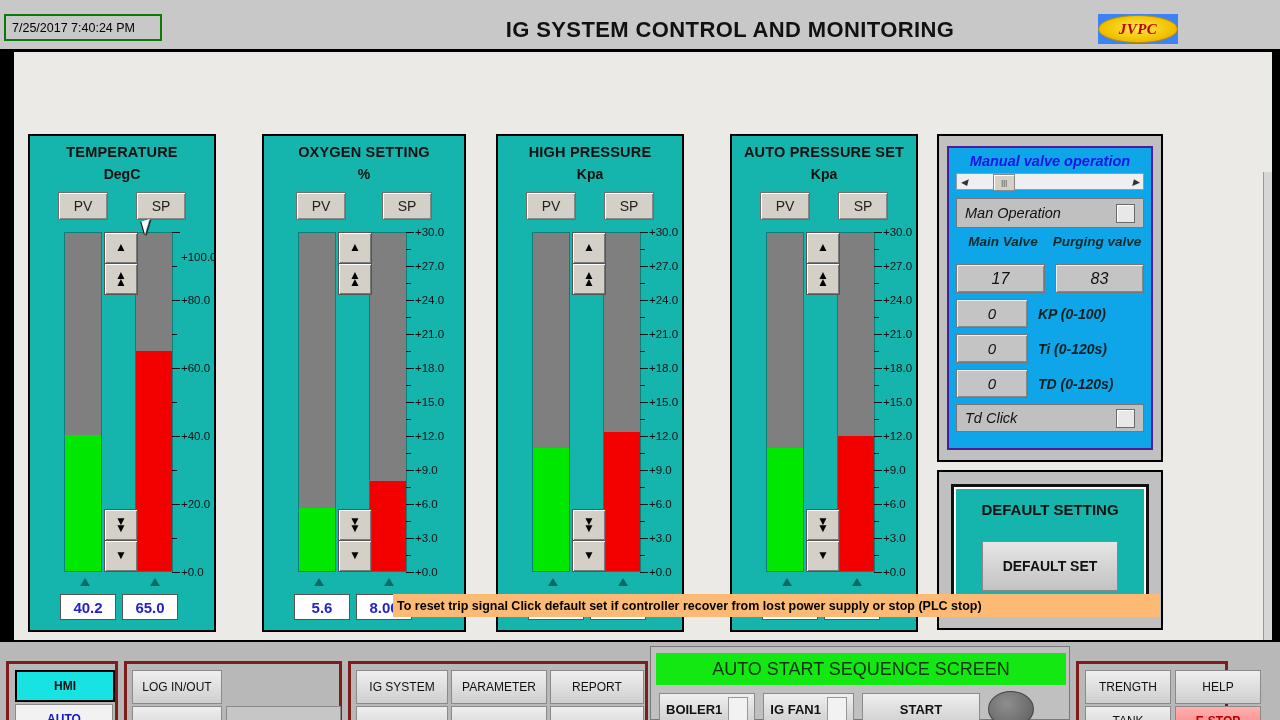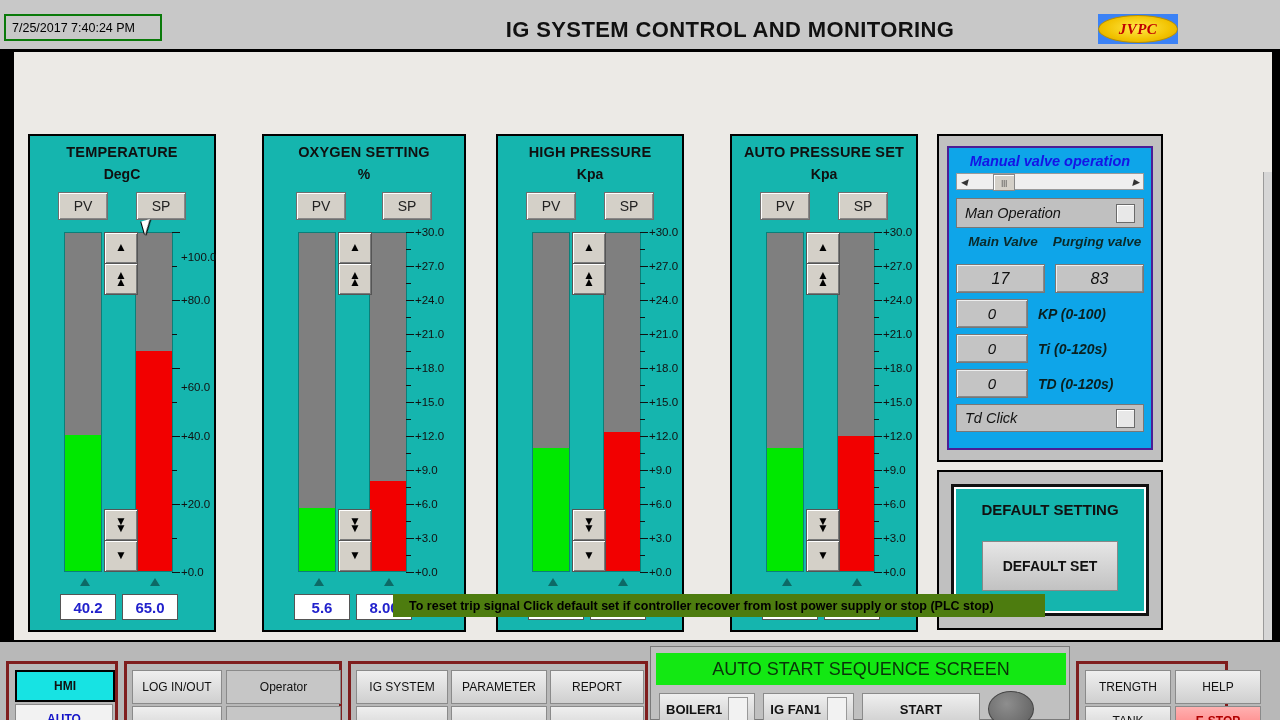--- a/index.html
+++ b/index.html
@@ -97,22 +97,22 @@
   .tde span{font-size:14.5px;color:#111;}
 
   .ds-inner{position:absolute;left:12px;top:12px;right:12px;bottom:12px;background:#15b5ae;
        border:3px solid #111;box-sizing:border-box;box-shadow:inset 0 0 0 2px #fff;}
   .ds-title{text-align:center;font-size:15px;font-weight:bold;color:#111;margin-top:14px;}
   .ds-btn{position:absolute;left:28px;right:28px;top:54px;height:48px;
        background:linear-gradient(180deg,#e6e6e6,#c2c2c2);border:1px solid #888;
        display:flex;align-items:center;justify-content:center;font-size:14px;font-weight:bold;color:#111;}
 
   
-  .msgbar{position:absolute;left:393px;top:594px;width:652px;height:23px;background:#4d7c0f;
-       display:flex;align-items:center;padding-left:16px;box-sizing:border-box;
+  .msgbar{position:absolute;left:393px;top:594px;width:767px;height:23px;background:#fdba74;
+       display:flex;align-items:center;padding-left:4px;box-sizing:border-box;
        font-size:12.5px;font-weight:bold;color:#000;}
 
   
   .taskbar{position:absolute;left:0;top:640px;width:1280px;height:80px;background:#b8b8b8;border-top:2px solid #000;}
   .grp{position:absolute;top:19px;background:#b8b8b8;border:3px solid #7f1d1d;box-sizing:border-box;}
   .tbtn{position:absolute;background:linear-gradient(180deg,#efefef,#cfcfcf);border:1px solid #8a8a8a;
        display:flex;align-items:center;justify-content:center;font-size:12px;color:#111;}
   .tbtn.cyan{background:#17e3e3;border:2px solid #000;font-weight:bold;}
   .tbtn.bluetext{color:#1414c8;font-weight:bold;}
   .tbtn.redfill{background:linear-gradient(180deg,#ffb0b0,#ff7a7a);color:#b00000;font-weight:bold;}
@@ -180,21 +180,21 @@
               </div>
             </div>
             <div class="axis">
               <div class="tick" style="top: 0%;"></div>
               <div class="tlabel" style="top: 0%; margin-top: 25px;">+100.0</div>
               <div class="tick minor" style="top: 10%;"></div>
               <div class="tick" style="top: 20%;"></div>
               <div class="tlabel" style="top: 20%;">+80.0</div>
               <div class="tick minor" style="top: 30%;"></div>
               <div class="tick" style="top: 40%;"></div>
-              <div class="tlabel" style="top: 40%; margin-top: 19px;">+60.0</div>
+              <div class="tlabel" style="top: 40%;">+60.0</div>
               <div class="tick minor" style="top: 50%;"></div>
               <div class="tick" style="top: 60%;"></div>
               <div class="tlabel" style="top: 60%;">+40.0</div>
               <div class="tick minor" style="top: 70%;"></div>
               <div class="tick" style="top: 80%;"></div>
               <div class="tlabel" style="top: 80%;">+20.0</div>
               <div class="tick minor" style="top: 90%;"></div>
               <div class="tick" style="top: 100%;"></div>
               <div class="tlabel" style="top: 100%;">+0.0</div>
             </div>
@@ -471,21 +471,20 @@
     <div class="cursor"></div>
   </div>
 
   <div class="taskbar">
     <div class="grp" style="left:6px;width:112px;height:74px;">
       <div class="tbtn cyan" style="left:6px;top:6px;width:96px;height:28px;">HMI</div>
       <div class="tbtn bluetext" style="left:6px;top:40px;width:96px;height:28px;background:#f2f2f2;">AUTO</div>
     </div>
     <div class="grp" style="left:124px;width:218px;height:74px;">
       <div class="tbtn" style="left:5px;top:6px;width:88px;height:32px;">LOG IN/OUT</div>
-      <div class="tbtn" style="left:99px;top:6px;width:113px;height:32px;background:#c6c6c6;">Operator</div>
       <div class="tbtn" style="left:5px;top:42px;width:88px;height:28px;"></div>
       <div class="tbtn" style="left:99px;top:42px;width:113px;height:28px;background:#c6c6c6;"></div>
     </div>
     <div class="grp" style="left:348px;width:300px;height:74px;">
       <div class="tbtn" style="left:5px;top:6px;width:90px;height:32px;">IG SYSTEM</div>
       <div class="tbtn" style="left:100px;top:6px;width:94px;height:32px;">PARAMETER</div>
       <div class="tbtn" style="left:199px;top:6px;width:92px;height:32px;">REPORT</div>
       <div class="tbtn" style="left:5px;top:42px;width:90px;height:28px;"></div>
       <div class="tbtn" style="left:100px;top:42px;width:94px;height:28px;"></div>
       <div class="tbtn" style="left:199px;top:42px;width:92px;height:28px;"></div>

